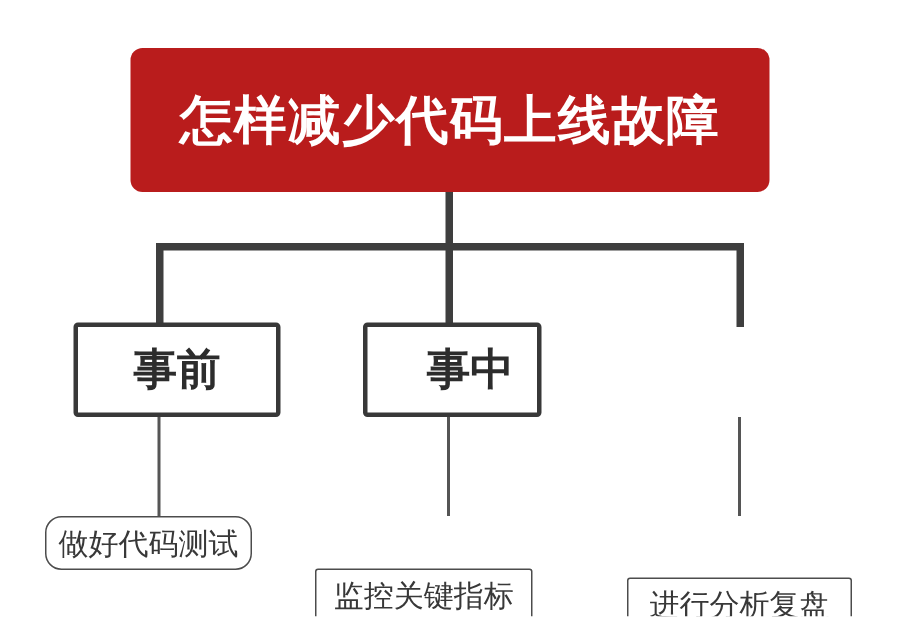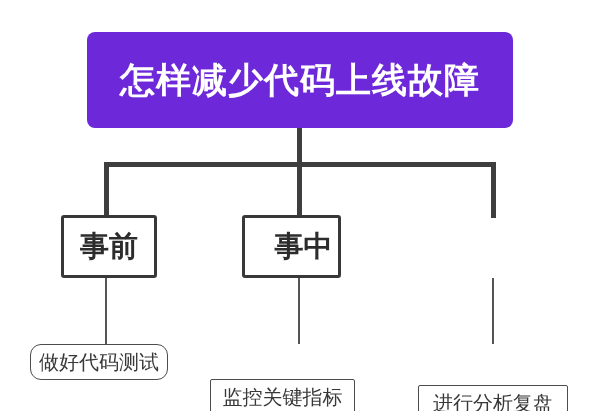--- a/index.html
+++ b/index.html
@@ -22,39 +22,39 @@
     align-items: center;
     justify-content: center;
     text-align: center;
     white-space: nowrap;
   }
   .root-node {
     left: 87px;
     top: 32px;
     width: 426px;
     height: 96px;
-    background: #6d28d9;
+    background: #b91c1c;
     border-radius: 8px;
     color: #ffffff;
     font-size: 35px;
     font-weight: bold;
     letter-spacing: 1px;
   }
   .branch-node {
     top: 215px;
     height: 63px;
     background: #ffffff;
     border: 3px solid #383838;
     border-radius: 3px;
     color: #2C2C2C;
     font-size: 29px;
     font-weight: bold;
   }
-  .branch-before { left: 49px;  width: 96px; margin-left: 12px; }
-  .branch-during { left: 242px; width: 99px; padding-left: 24px; }
+  .branch-before { left: 49px;  width: 138px; }
+  .branch-during { left: 242px; width: 119px; padding-left: 24px; }
   .branch-after  { left: 437px; width: 114px; }
   .leaf-node {
     top: 344px;
     height: 36px;
     background: #ffffff;
     border: 1.5px solid #4C4C4C;
     border-radius: 2px;
     color: #383838;
     font-size: 20px;
     font-weight: normal;

